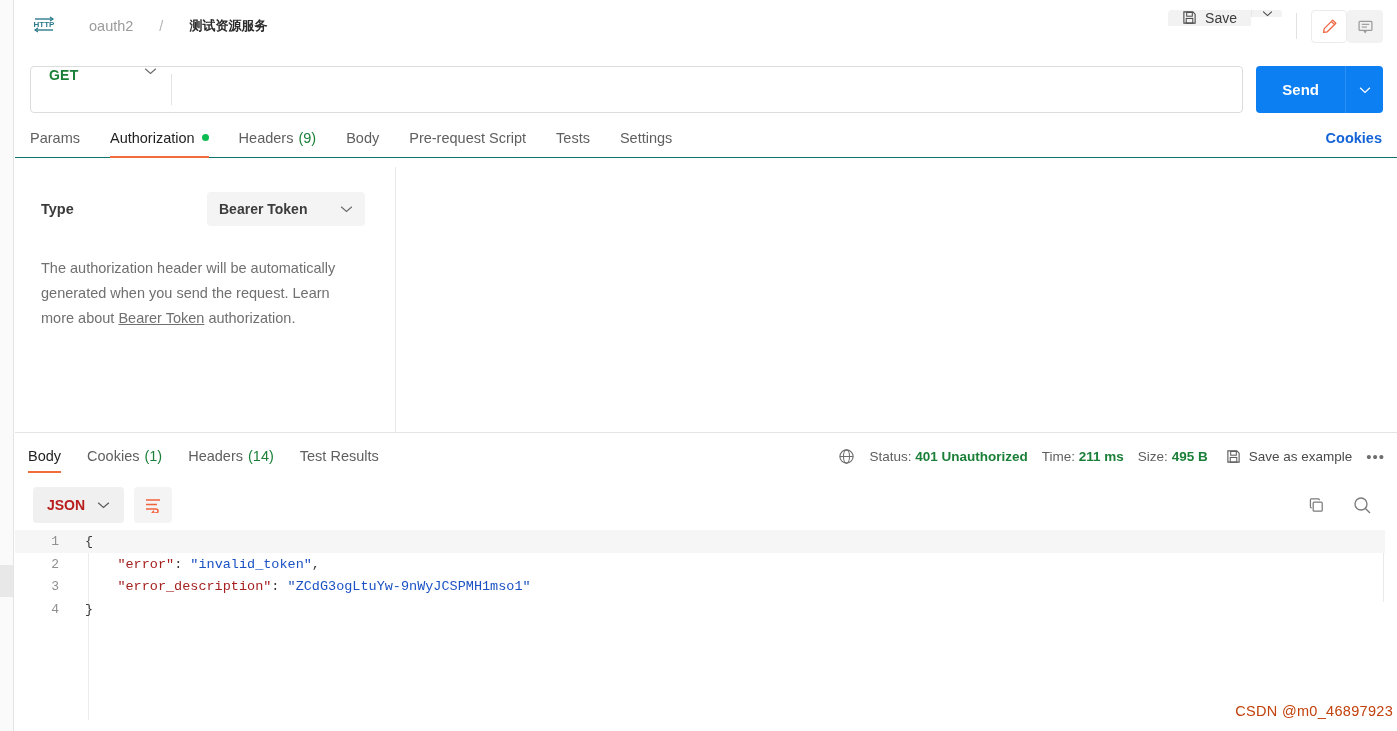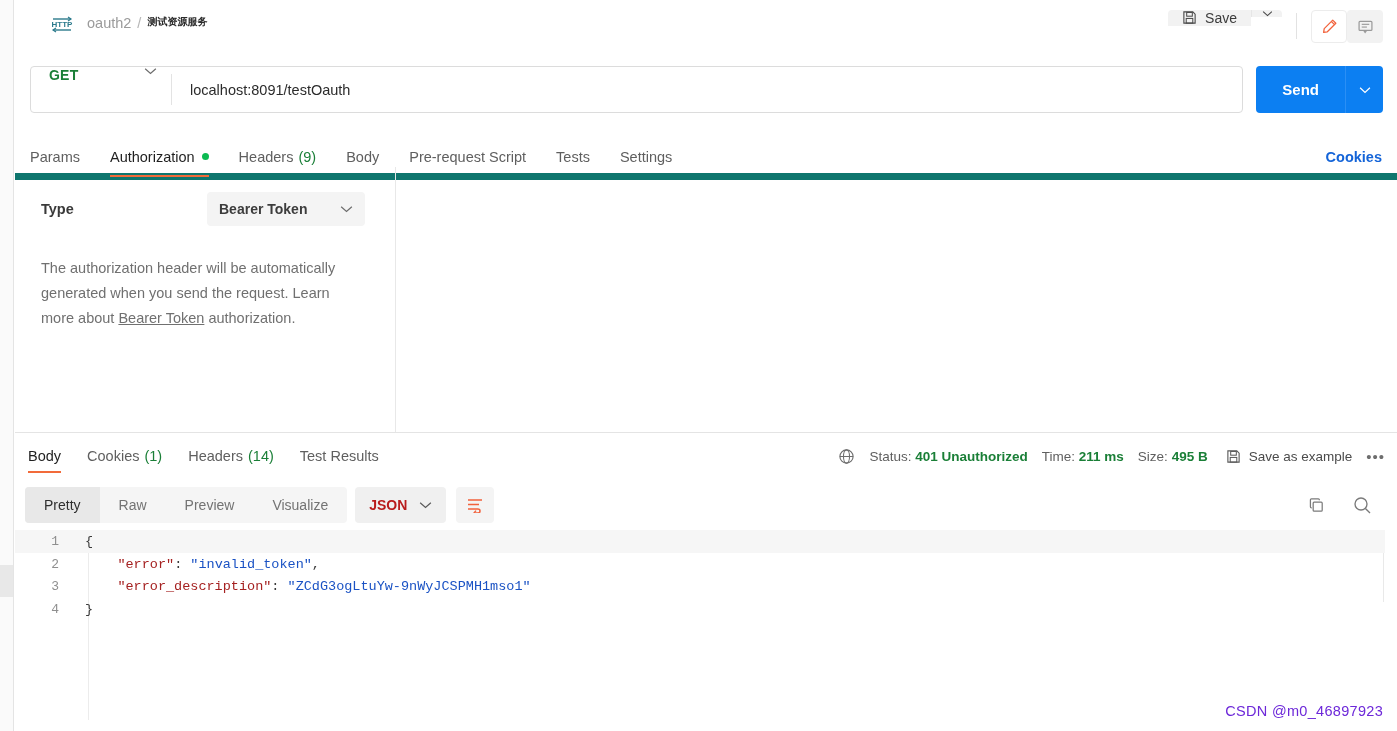--- a/index.html
+++ b/index.html
@@ -32,35 +32,36 @@
   }
 
   
   .header {
     position: absolute; left: 15px; top: 0;
     width: 1382px; height: 52px;
     background: #ffffff;
     display: flex; align-items: center;
   }
   .breadcrumb {
-    display: flex; align-items: flex-start;
-    margin-left: 34px;
+    display: flex; align-items: center;
+    margin-left: 16px;
     font-size: 14.5px;
+    gap: 20px;
   }
   .http-icon {
     width: 26px; height: 22px;
     margin-right: 12px;
     display: flex; align-items: center; justify-content: center;
   }
   .crumb-collection {
     color: #9b9b9b; font-size: 14.5px;
   }
   .crumb-sep { color: #b5b5b5; margin: 0 6px; font-size: 14.5px; }
   .crumb-request {
-    color: #2b2b2b; font-weight: bold; font-size: 10px;
+    color: #2b2b2b; font-weight: bold; font-size: 13px;
   }
   .header-right {
     margin-left: auto;
     display: flex; align-items: center;
     padding-right: 14px;
   }
   .save-group {
     display: flex; align-items: flex-start;
     height: 33px;
     border-radius: 4px;
@@ -141,24 +142,24 @@
   .send-caret {
     background: #0c7ff2;
     width: 38px;
     display: flex; align-items: center; justify-content: center;
     border-left: 1px solid #2b8ff5;
     cursor: pointer;
   }
 
   
   .req-tabs {
-    position: absolute; left: 15px; top: 140px;
+    position: absolute; left: 15px; top: 118px;
     width: 1382px; height: 40px;
     display: flex; align-items: center;
-    border-bottom: 7px solid #0f766e;
+    border-bottom: 1px solid #0f766e;
     padding-left: 15px;
   }
   .tab {
     position: relative;
     height: 40px;
     display: flex; align-items: center;
     margin-right: 30px;
     font-size: 14.5px; color: #5f5f5f;
     cursor: pointer;
   }
@@ -356,22 +357,22 @@
     position: absolute; left: 73px; top: 0;
     width: 1296px; height: 1px;
     background: #f0f0f0;
   }
   .k { color: #a52121; }
   .s { color: #1a52c4; }
   .p { color: #3a3a3a; }
 
   
   .watermark {
-    position: absolute; right: 14px; bottom: 12px;
-    font-size: 14.5px; color: #6d28d9;
+    position: absolute; right: 4px; bottom: 12px;
+    font-size: 14.5px; color: #c2410c;
     letter-spacing: .3px;
   }
   svg { display: block; }
 </style>
 </head>
 <body>
 
 <div class="app">
 
   <div class="left-rail">
@@ -440,21 +441,20 @@
     <div class="url-input-wrap">
       <div class="method-box">
         <span class="method-label">GET</span>
         <span class="method-caret">
           <svg width="13" height="8" viewBox="0 0 14 9">
               <polyline points="1,2 7,7.3 13,2" fill="none" stroke="#6d6d6d" stroke-width="1.35"></polyline>
             </svg>
         </span>
       </div>
       <div class="method-sep"></div>
-      <input class="url-text" type="text" value="localhost:8091/testOauth" style="">
     </div>
     <div class="send-group">
       <button class="send-btn">Send</button>
       <div class="send-caret">
         <svg width="12" height="8" viewBox="0 0 13 9">
             <polyline points="1,2 6.5,7.2 12,2" fill="none" stroke="#ffffff" stroke-width="1.4"></polyline>
           </svg>
       </div>
     </div>
   </div>
@@ -551,26 +551,20 @@
             <rect x="4.5" y="9" width="7" height="5" fill="none" stroke="#5a5a5a" stroke-width="1.1"></rect>
           </svg>
         </span>
         <span>Save as example</span>
       </span>
       <span class="more-dots">•••</span>
     </div>
   </div>
 
   <div class="body-toolbar">
-    <div class="seg-group">
-      <div class="seg active">Pretty</div>
-      <div class="seg">Raw</div>
-      <div class="seg">Preview</div>
-      <div class="seg">Visualize</div>
-    </div>
     <div class="fmt-select">
       <span class="fmt-label">JSON</span>
       <span>
         <svg width="13" height="8" viewBox="0 0 14 9">
             <polyline points="1,2 7,7.3 13,2" fill="none" stroke="#5a5a5a" stroke-width="1.35"></polyline>
           </svg>
       </span>
     </div>
     <div class="wrap-btn">
       <span>

